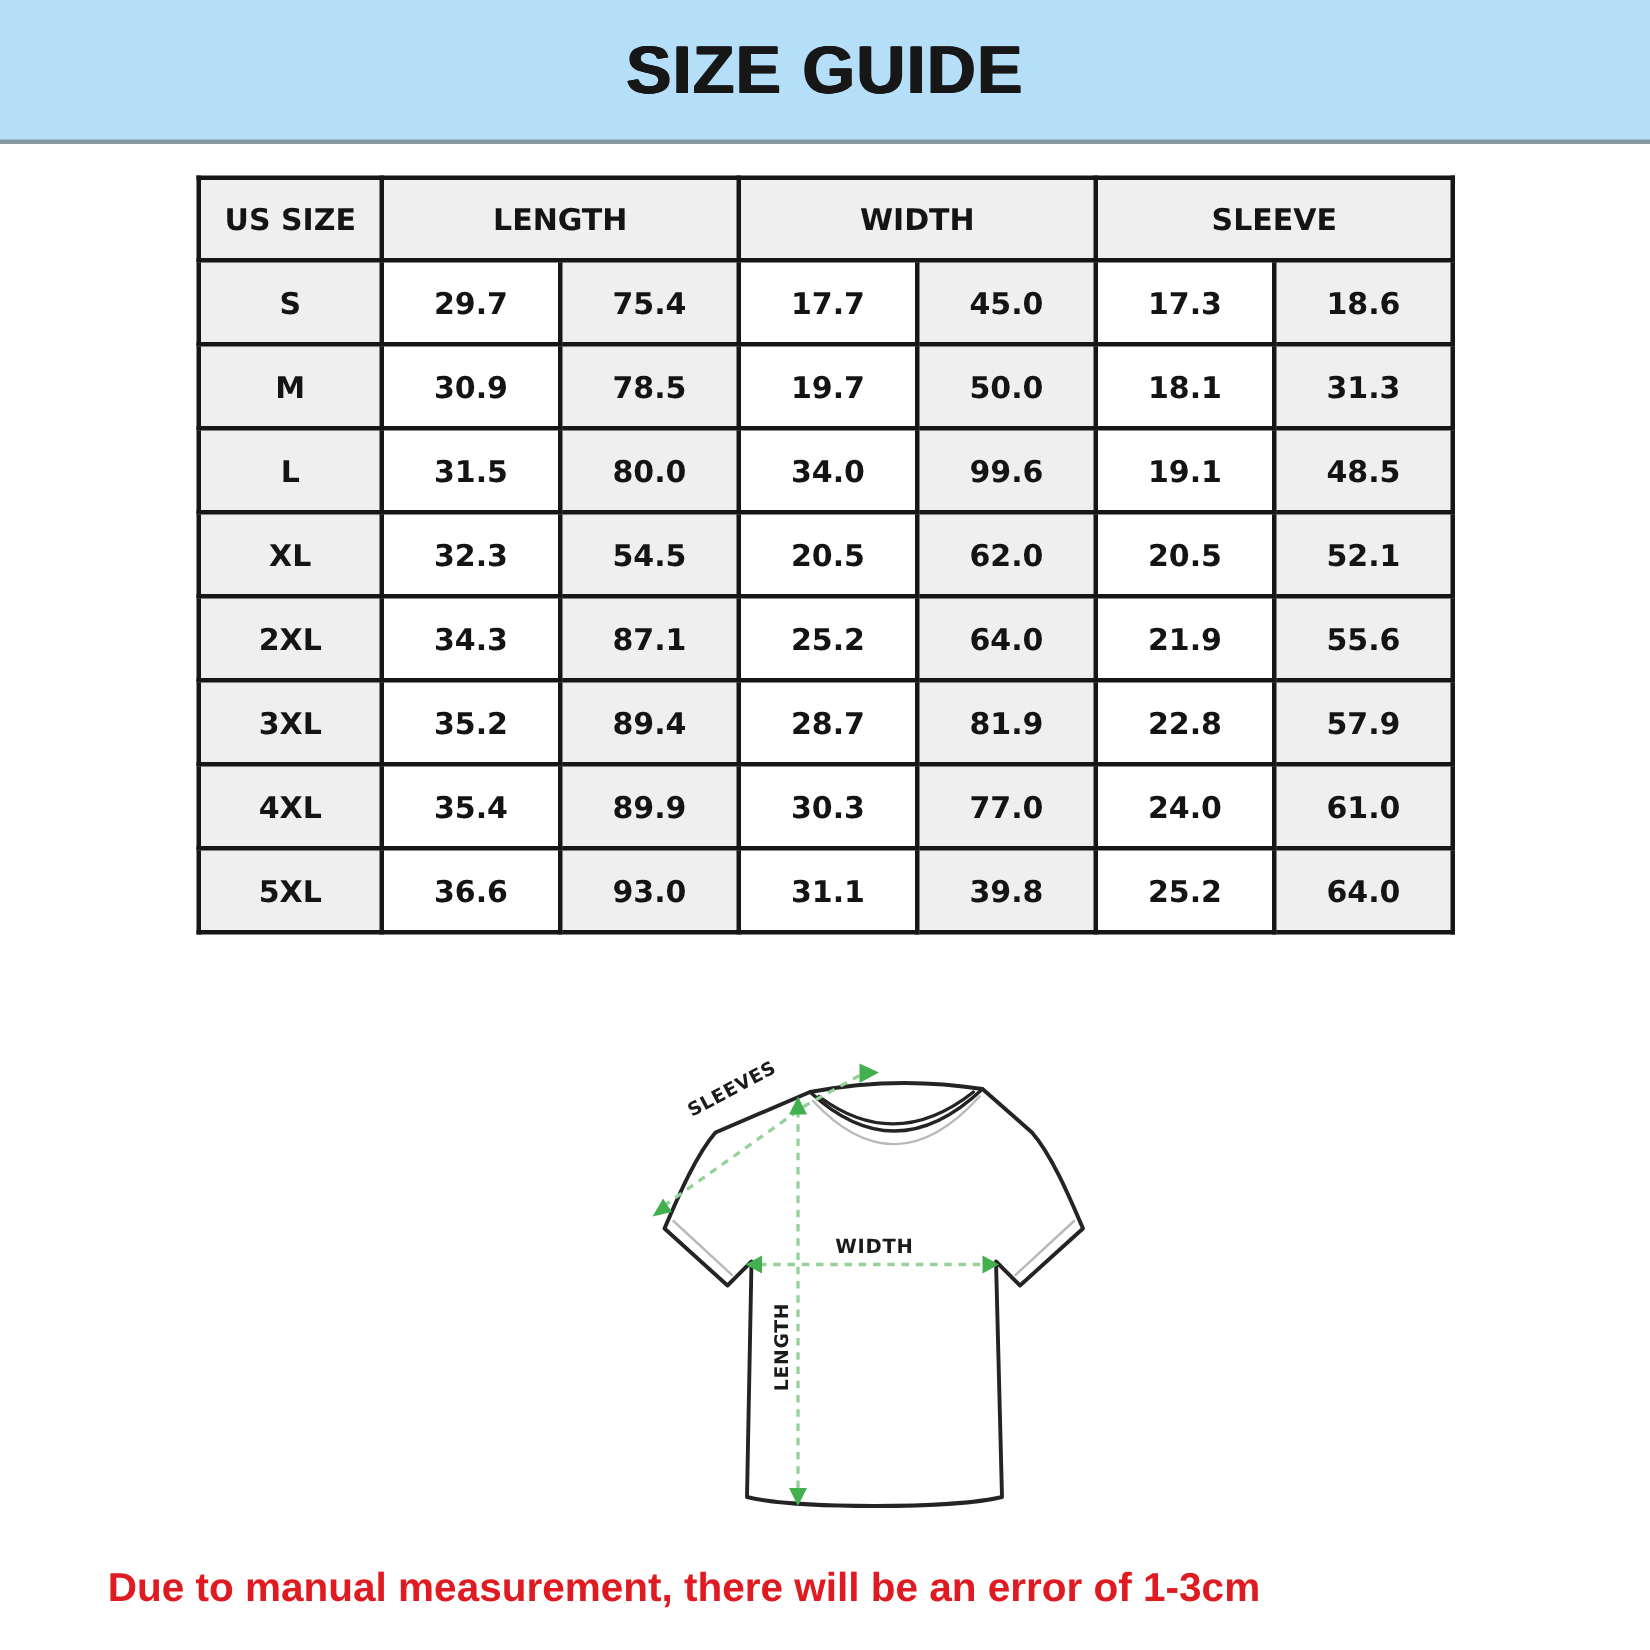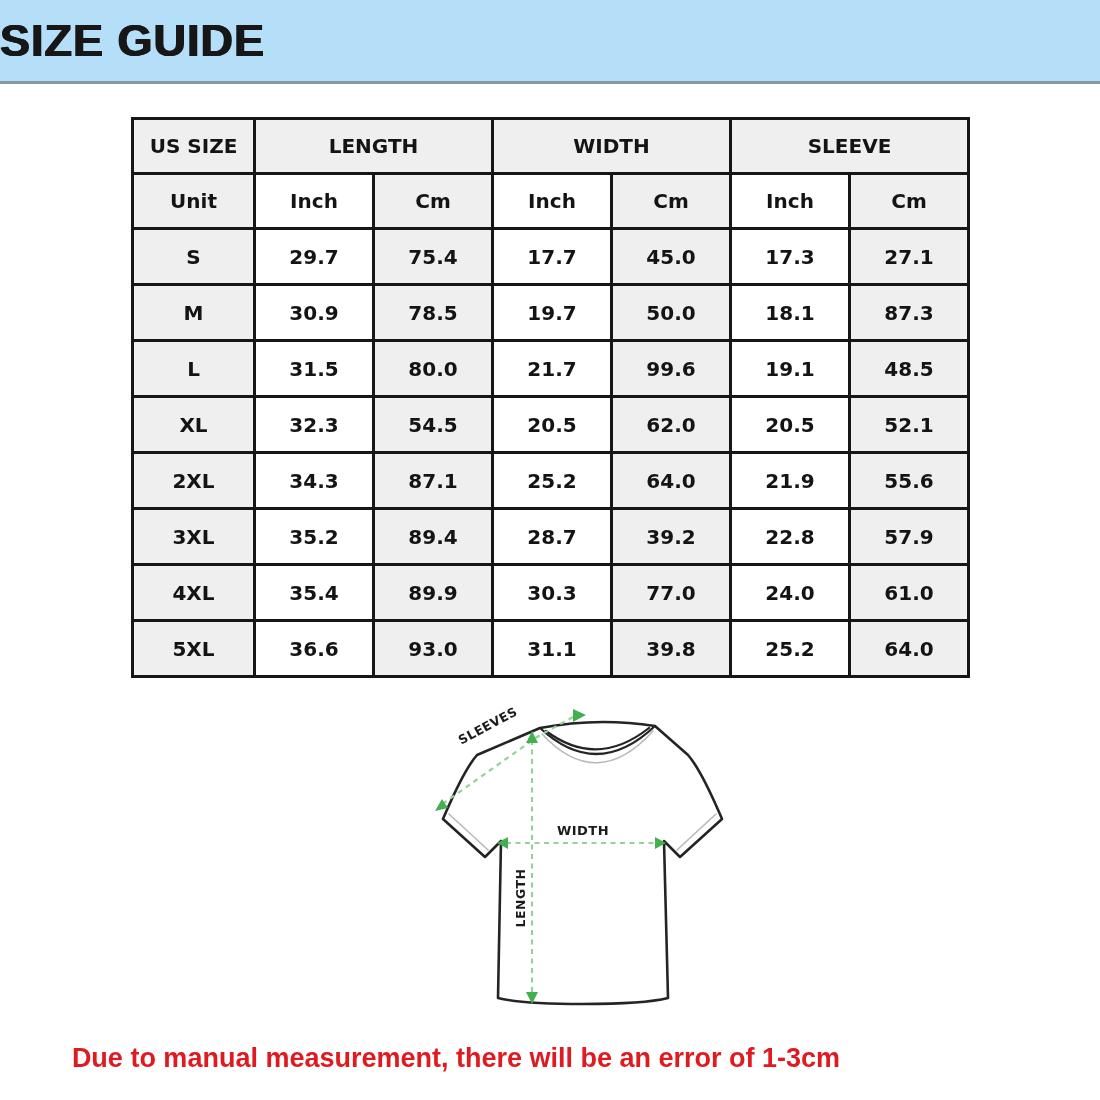--- a/index.html
+++ b/index.html
@@ -5,24 +5,24 @@
   * { margin:0; padding:0; box-sizing:border-box; }
   html,body { width:1100px; height:1100px; }
   body {
     position:relative;
     background:#ffffff;
     font-family:"Liberation Sans", sans-serif;
     overflow:hidden;
   }
   
   .banner {
-    position:absolute; left:0; top:0; width:1100px; height:84px;
+    position:absolute; left:0; top:0; width:1100px; height:96px;
     background:var(--banner-bg,#b5def8);
     border-bottom:3px solid #87989f;
-    display:flex; align-items:center; 
+    display:flex; align-items:center; justify-content:center;
   }
   .banner h1 {
     font-size:45px; font-weight:900; color:#171717;
     letter-spacing:1px;
     text-shadow:0.7px 0 0 currentColor, -0.7px 0 0 currentColor;
   }
   
   .size-table {
     position:absolute; left:131px; top:117px;
     border-collapse:collapse; table-layout:fixed;
@@ -75,54 +75,45 @@
       <col style="width:119px">
     <col style="width:119px">
   </colgroup>
   <thead>
     <tr>
       <th class="shade">US SIZE</th>
       <th class="shade" colspan="2">LENGTH</th>
       <th class="shade" colspan="2">WIDTH</th>
       <th class="shade" colspan="2">SLEEVE</th>
     </tr>
-    <tr>
-      <th class="shade">Unit</th>
-      <th>Inch</th>
-      <th class="shade">Cm</th>
-      <th>Inch</th>
-      <th class="shade">Cm</th>
-      <th>Inch</th>
-      <th class="shade">Cm</th>
-    </tr>
   </thead>
   <tbody>
       <tr>
         <td class="shade">S</td>
         <td>29.7</td>
         <td class="shade">75.4</td>
         <td>17.7</td>
         <td class="shade">45.0</td>
         <td>17.3</td>
-        <td class="shade">27.1</td>
+        <td class="shade">18.6</td>
       </tr>
       <tr>
         <td class="shade">M</td>
         <td>30.9</td>
         <td class="shade">78.5</td>
         <td>19.7</td>
         <td class="shade">50.0</td>
         <td>18.1</td>
-        <td class="shade">87.3</td>
+        <td class="shade">31.3</td>
       </tr>
       <tr>
         <td class="shade">L</td>
         <td>31.5</td>
         <td class="shade">80.0</td>
-        <td>21.7</td>
+        <td>34.0</td>
         <td class="shade">99.6</td>
         <td>19.1</td>
         <td class="shade">48.5</td>
       </tr>
       <tr>
         <td class="shade">XL</td>
         <td>32.3</td>
         <td class="shade">54.5</td>
         <td>20.5</td>
         <td class="shade">62.0</td>
@@ -136,21 +127,21 @@
         <td>25.2</td>
         <td class="shade">64.0</td>
         <td>21.9</td>
         <td class="shade">55.6</td>
       </tr>
       <tr>
         <td class="shade">3XL</td>
         <td>35.2</td>
         <td class="shade">89.4</td>
         <td>28.7</td>
-        <td class="shade">39.2</td>
+        <td class="shade">81.9</td>
         <td>22.8</td>
         <td class="shade">57.9</td>
       </tr>
       <tr>
         <td class="shade">4XL</td>
         <td>35.4</td>
         <td class="shade">89.9</td>
         <td>30.3</td>
         <td class="shade">77.0</td>
         <td>24.0</td>

